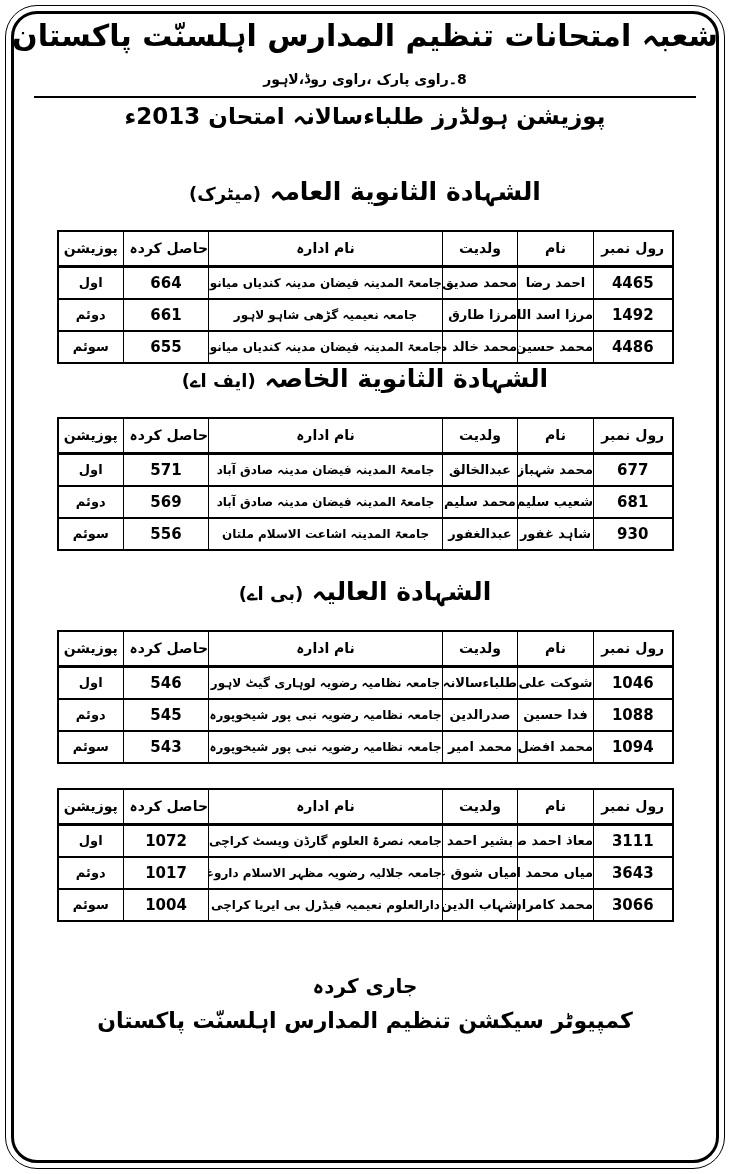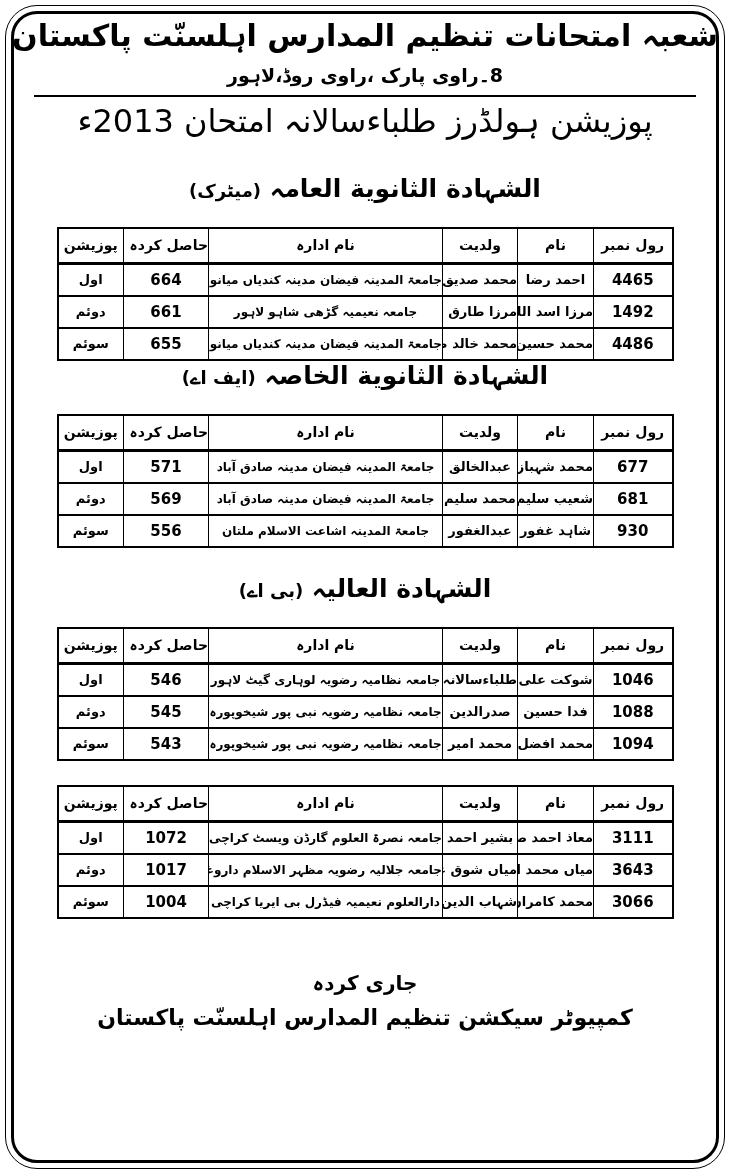--- a/index.html
+++ b/index.html
@@ -20,31 +20,31 @@
     position: absolute; top: 11px; left: 11px; right: 11px; bottom: 11px;
     border: 3px solid #000; border-radius: 26px;
     pointer-events: none;
   }
   .content {
     position: absolute; top: 0; left: 0; right: 0;
     direction: rtl; text-align: center;
     padding-top: 14px;
   }
   .org-name  { font-size: 30px; font-weight: bold; line-height: 1.45; }
-  .address   { font-size: 19px; font-weight: bold; margin-top: 6px; text-align: center; }
+  .address   { font-size: 14px; font-weight: bold; margin-top: 13px; text-align: center; }
   .phone-fax { font-size: 19px; font-weight: bold; margin-top: 5px; }
   .rule {
     border: none; border-top: 2px solid #000;
     width: 662px; margin: 9px auto 5px auto;
   }
-  .doc-title { font-size: 32px; font-weight: normal; }
+  .doc-title { font-size: 23px; font-weight: bold; }
 
   .section-heading { font-size: 25px; font-weight: bold; }
   .section-heading .paren { font-size: 18px; font-weight: bold; }
-  .sh-1 { margin-top: 34px; }
+  .sh-1 { margin-top: 48px; }
   .sh-2 { }
   .sh-3 { margin-top: 26px; }
   .sh-4 { margin-top: 36px; }
 
   table.results {
     border-collapse: collapse;
     margin: 24px auto 0 auto;
     table-layout: fixed;
     width: 616px;
     border: 2px solid #000;

